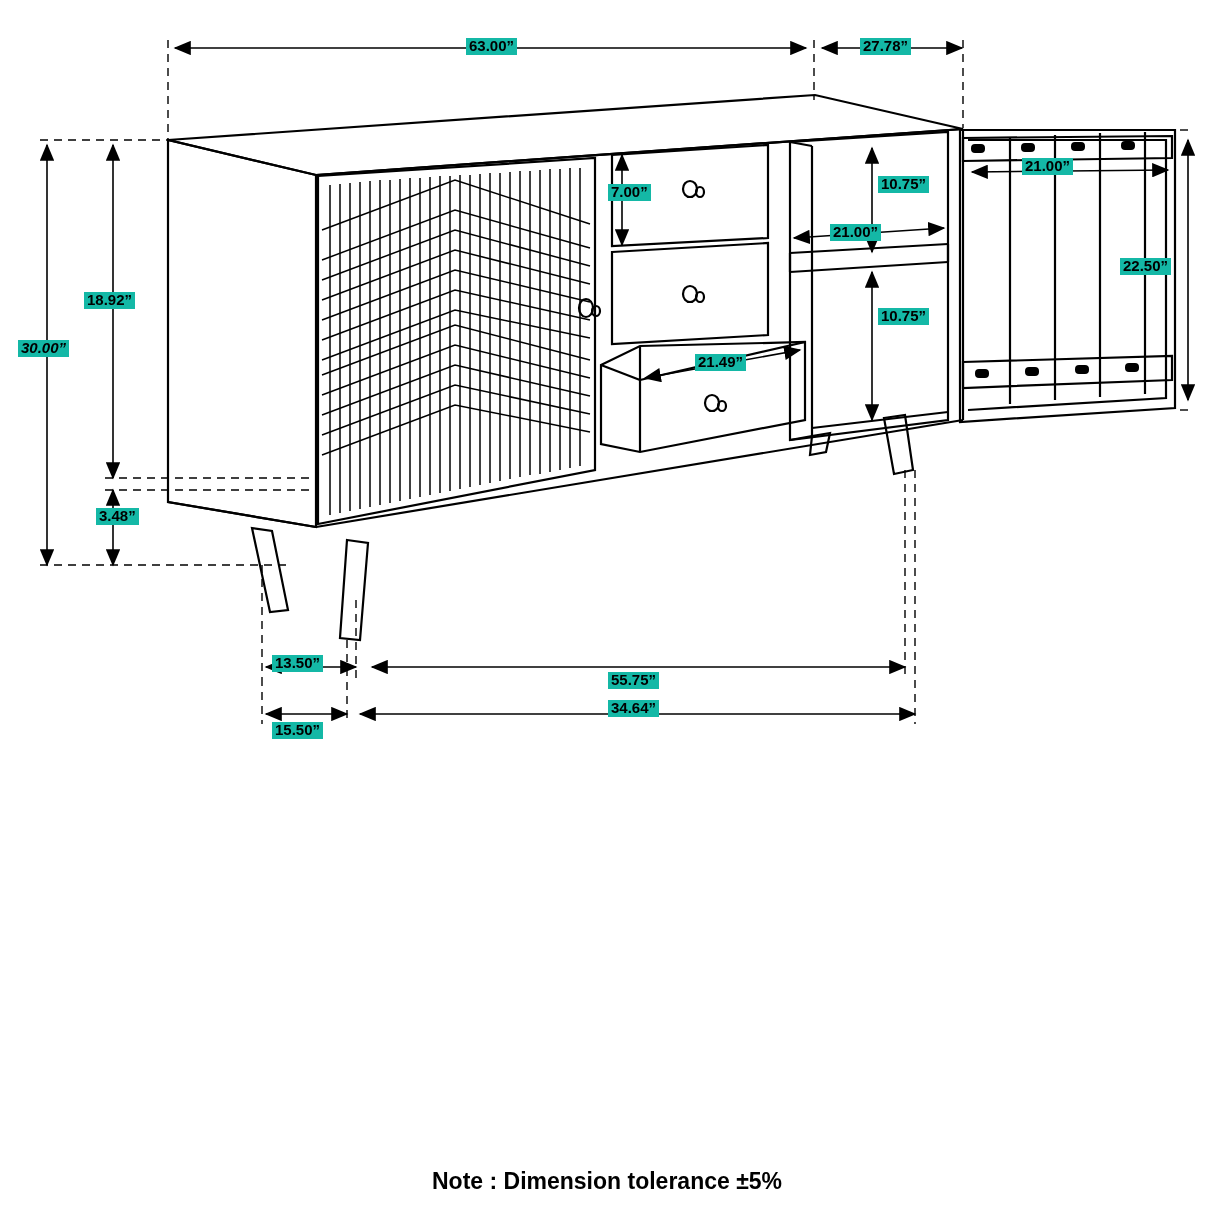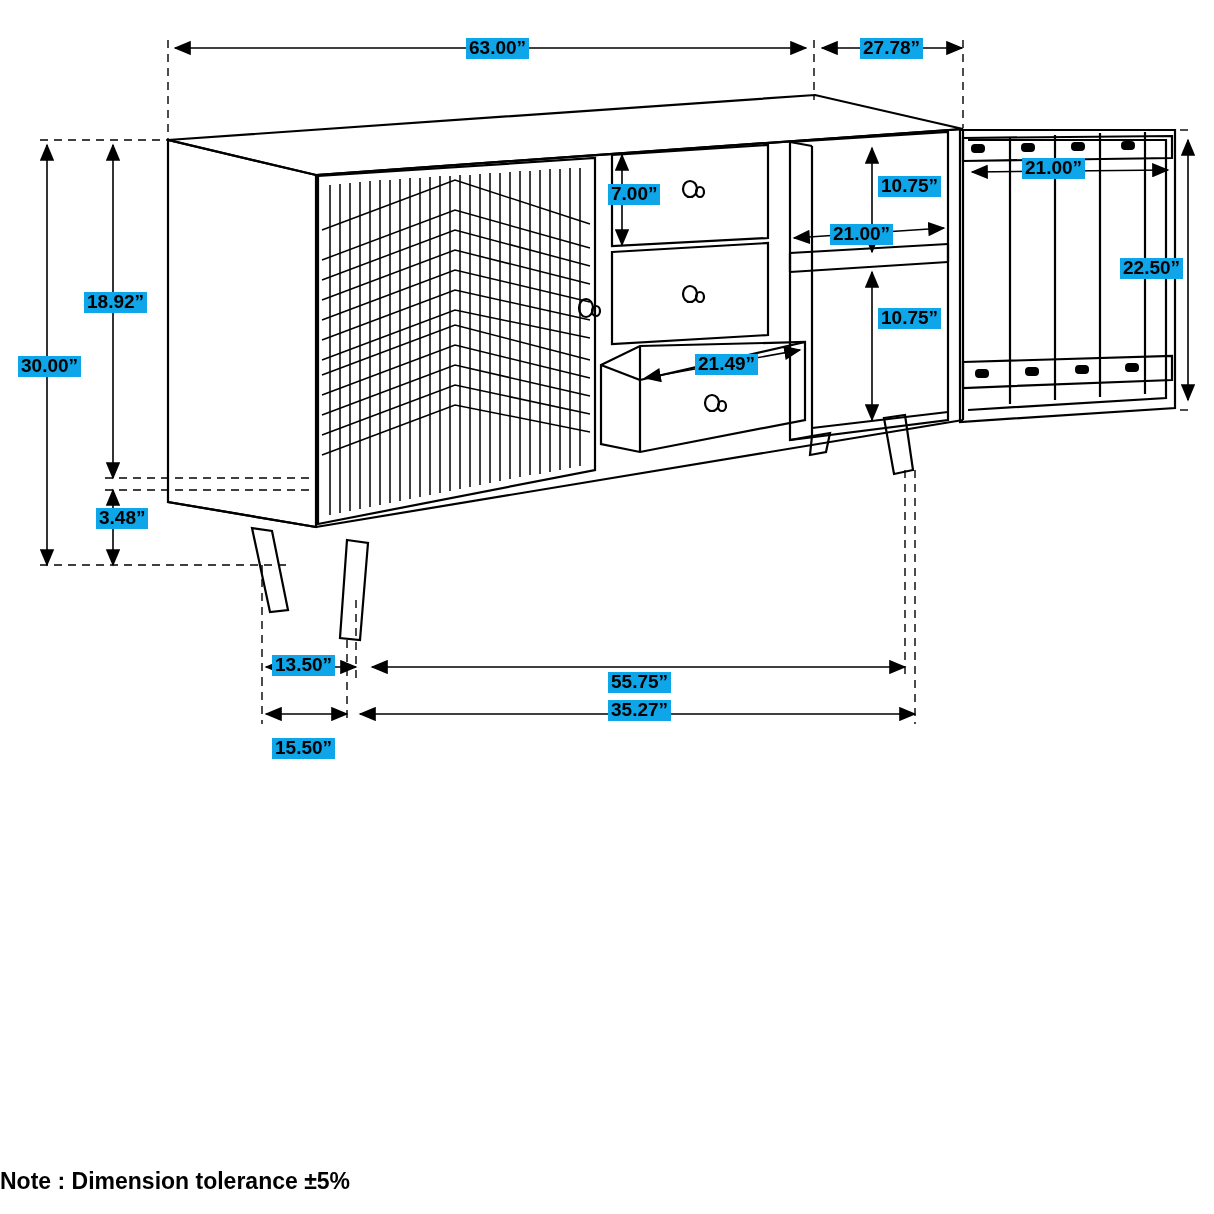--- a/index.html
+++ b/index.html
@@ -26,32 +26,33 @@
     position: absolute;
     left: 0;
     top: 0;
     width: 1214px;
     height: 1214px;
   }
   .dim-label {
     position: absolute;
     font-family: "Liberation Sans", sans-serif;
     font-weight: bold;
-    font-size: 19px;
+    font-size: 15px;
     color: #000;
-    background: #0ea5e9;
+    background: #14b8a6;
     padding: 0 3px;
     white-space: nowrap;
     line-height: 1.1;
   }
   .note {
     position: absolute;
     left: 0;
     top: 1168px;
     width: 1214px;
+    text-align: center;
     font-family: "Liberation Sans", sans-serif;
     font-weight: bold;
     font-size: 23px;
     color: #000;
   }
 </style>
 </head>
 <body>
 
 <div id="diagram-root">
@@ -241,30 +242,30 @@
         </marker>
         <marker id="arrS" viewBox="0 0 12 10" refX="1" refY="5" markerWidth="11" markerHeight="9" orient="auto">
           <path d="M12,0 L0,5 L12,10 z" fill="#000" stroke="none"></path>
         </marker>
       </defs>
     </g>
   </svg>
 
   <div class="dim-label" style="left:466px; top:38px;">63.00”</div>
   <div class="dim-label" style="left:860px; top:38px;">27.78”</div>
-  <div class="dim-label" style="left:18px;  top:356px;">30.00”</div>
+  <div class="dim-label" style="left:18px;  top:340px;font-style:italic;">30.00”</div>
   <div class="dim-label" style="left:84px;  top:292px;">18.92”</div>
   <div class="dim-label" style="left:96px;  top:508px;">3.48”</div>
   <div class="dim-label" style="left:608px; top:184px;">7.00”</div>
   <div class="dim-label" style="left:878px; top:176px;">10.75”</div>
   <div class="dim-label" style="left:878px; top:308px;">10.75”</div>
   <div class="dim-label" style="left:830px; top:224px;">21.00”</div>
   <div class="dim-label" style="left:1022px;top:158px;">21.00”</div>
   <div class="dim-label" style="left:1108px;top:258px;margin-left:12px;">22.50”</div>
   <div class="dim-label" style="left:695px; top:354px;">21.49”</div>
   <div class="dim-label" style="left:272px; top:655px;">13.50”</div>
   <div class="dim-label" style="left:608px; top:652px;margin-top:20px;">55.75”</div>
-  <div class="dim-label" style="left:272px; top:738px;">15.50”</div>
-  <div class="dim-label" style="left:608px; top:700px;">35.27”</div>
+  <div class="dim-label" style="left:272px; top:722px;">15.50”</div>
+  <div class="dim-label" style="left:608px; top:700px;">34.64”</div>
 
   <div class="note">Note : Dimension tolerance ±5%</div>
 
 </div>
 
 </body></html>

